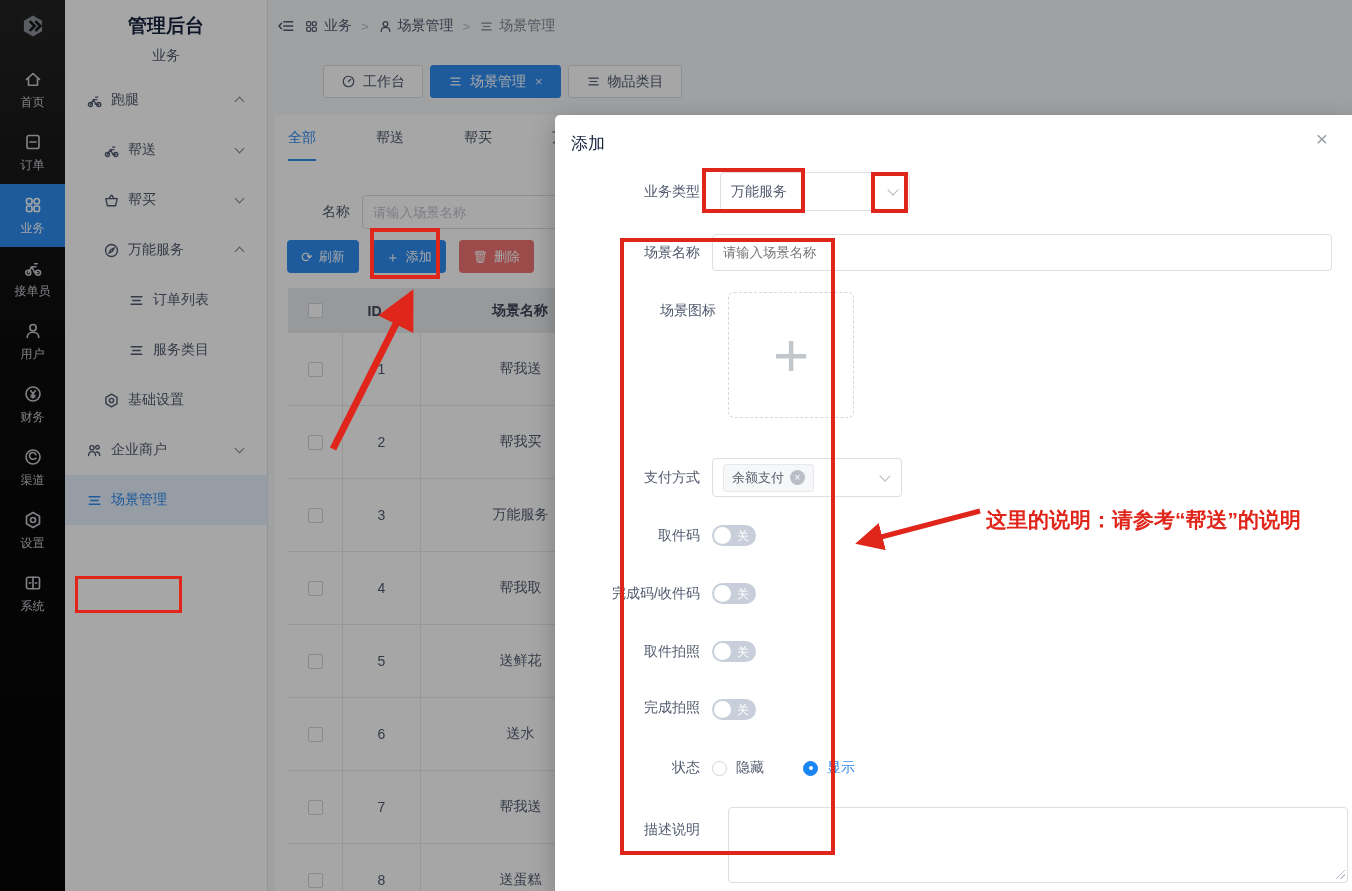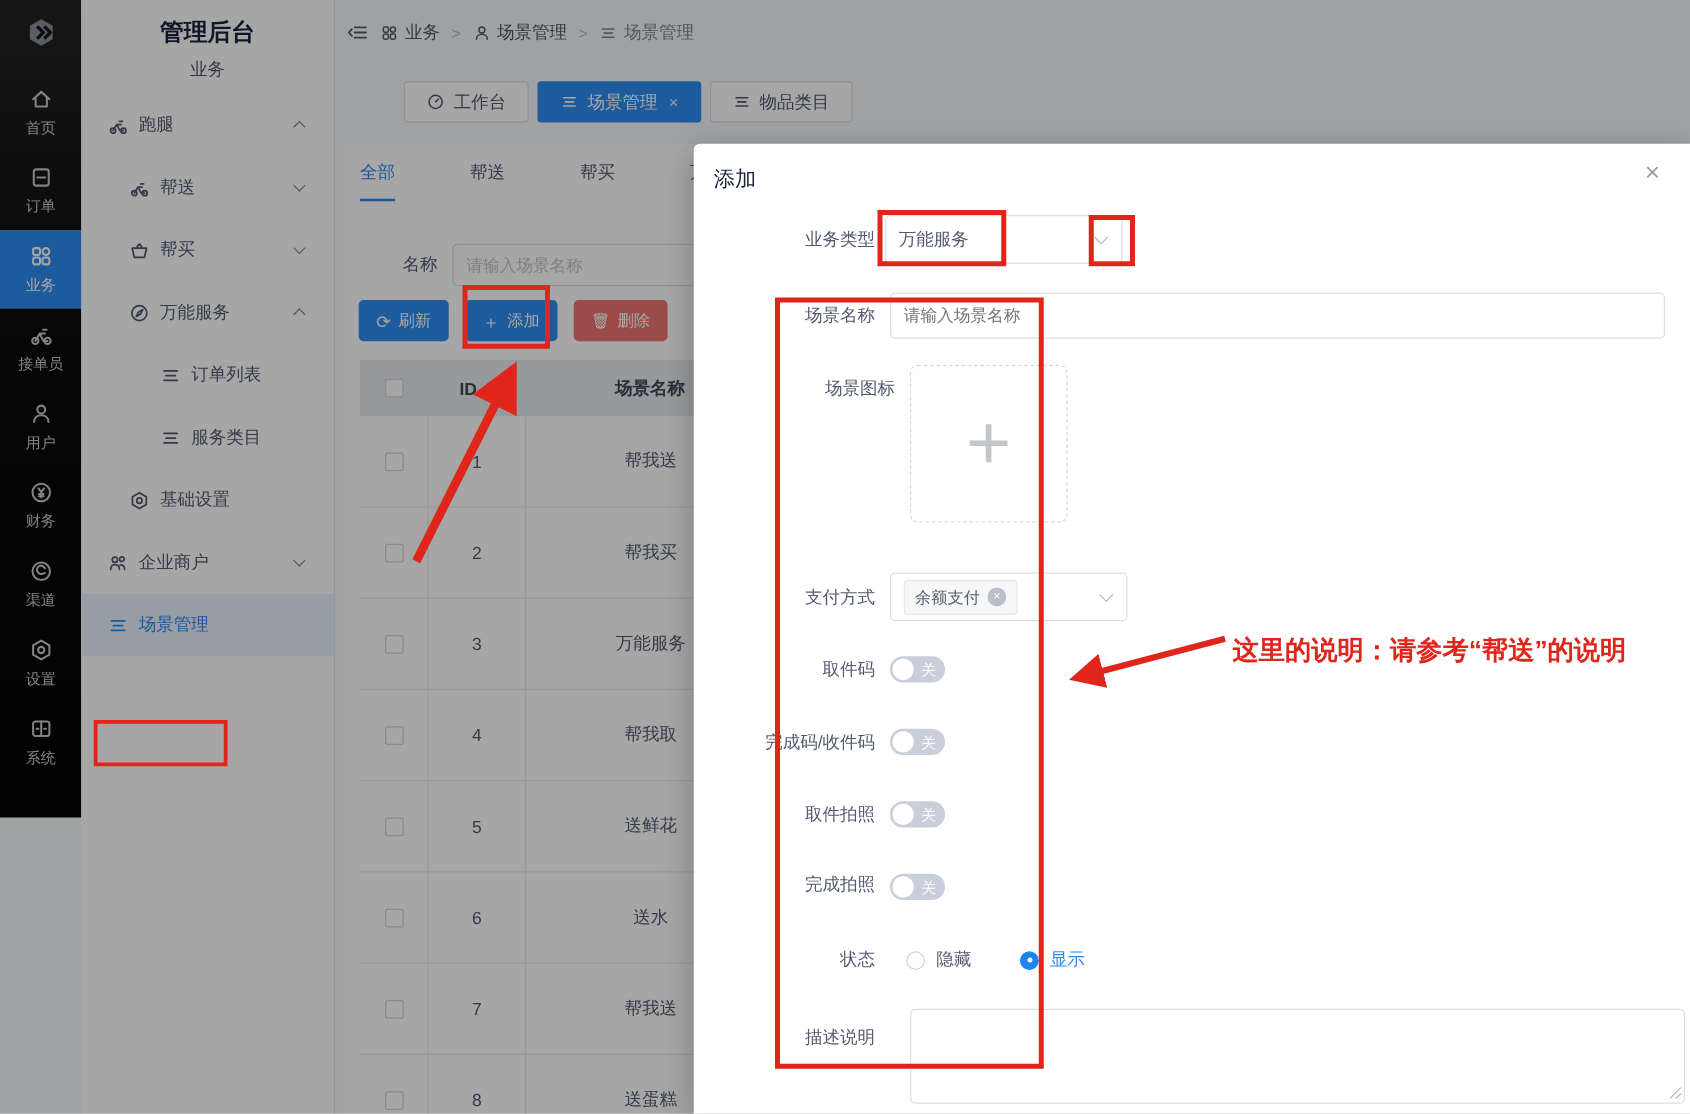--- a/index.html
+++ b/index.html
@@ -1,21 +1,21 @@
 <!DOCTYPE html>
 <html><head>
 <meta charset="utf-8">
 <style>
   * { margin:0; padding:0; box-sizing:border-box; }
   html,body { width:1352px; height:891px; overflow:hidden; background:#f5f7f9;
     font-family:"Liberation Sans","DejaVu Sans",sans-serif; font-size:14px; color:#515a6e; }
   svg.ic { stroke:currentColor; fill:none; stroke-width:1.3; stroke-linecap:round; stroke-linejoin:round; display:block; }
 
   
-  .rail { position:absolute; left:0; top:0; width:65px; height:654px;
+  .rail { position:absolute; left:0; top:0; width:65px; height:891px;
     background:linear-gradient(180deg,#232323,#0b0b0b 40%,#050505); z-index:1;
     display:flex; flex-direction:column; align-items:center; }
   .rail-logo { margin:13px 0 16px; }
   .rail-item { width:100%; height:63px; display:flex; flex-direction:column; align-items:center;
     justify-content:center; gap:5px; color:#c5c8ce; font-size:12px; cursor:pointer; }
   .rail-item.active { background:#2d8cf0; color:#fff; }
 
   
   .sidebar { position:absolute; left:65px; top:0; width:203px; height:891px; background:#fff;
     border-right:1px solid #e2e5ea; z-index:1; }
@@ -454,21 +454,21 @@
   </div>
 </div>
 
 <div class="mask"></div>
 
 <div class="modal">
   <div class="m-title">添加</div>
   <div class="m-close">×</div>
 
   <div class="mrow" style="top:57px; align-items:center;">
-    <span class="mlabel" style="margin-right:8px">业务类型</span>
+    <span class="mlabel" style="margin-right:20px">业务类型</span>
     <div class="sel">
       <span>万能服务</span>
       <i class="schev"></i>
     </div>
   </div>
 
   <div class="mrow" style="top:119px; align-items:center;">
     <span class="mlabel" style="margin-right:12px">场景名称</span>
     <input class="minput" placeholder="请输入场景名称" style="">
   </div>
@@ -514,21 +514,21 @@
   </div>
   <div class="mrow" style="top:584px; align-items:flex-start;">
     <span class="mlabel" style="margin-right:12px">完成拍照</span>
     <div class="toggle">
         <span class="knob"></span>
         <span class="tlab">关</span>
       </div>
   </div>
 
   <div class="mrow" style="top:644px; align-items:center; gap:9px;">
-    <span class="mlabel" style="margin-right:16px">状态</span>
+    <span class="mlabel" style="margin-right:3px">状态</span>
     <span class="radio"></span>
     <span>隐藏</span>
     <span class="radio on" style="margin-left:30px"></span>
     <span style="color:#2d8cf0">显示</span>
   </div>
 
   <div class="mrow" style="top:692px;">
     <span class="mlabel" style="margin-right:28px; padding-top:14px">描述说明</span>
     <div class="ta-wrap">
       <textarea class="mtext" style=""></textarea>

